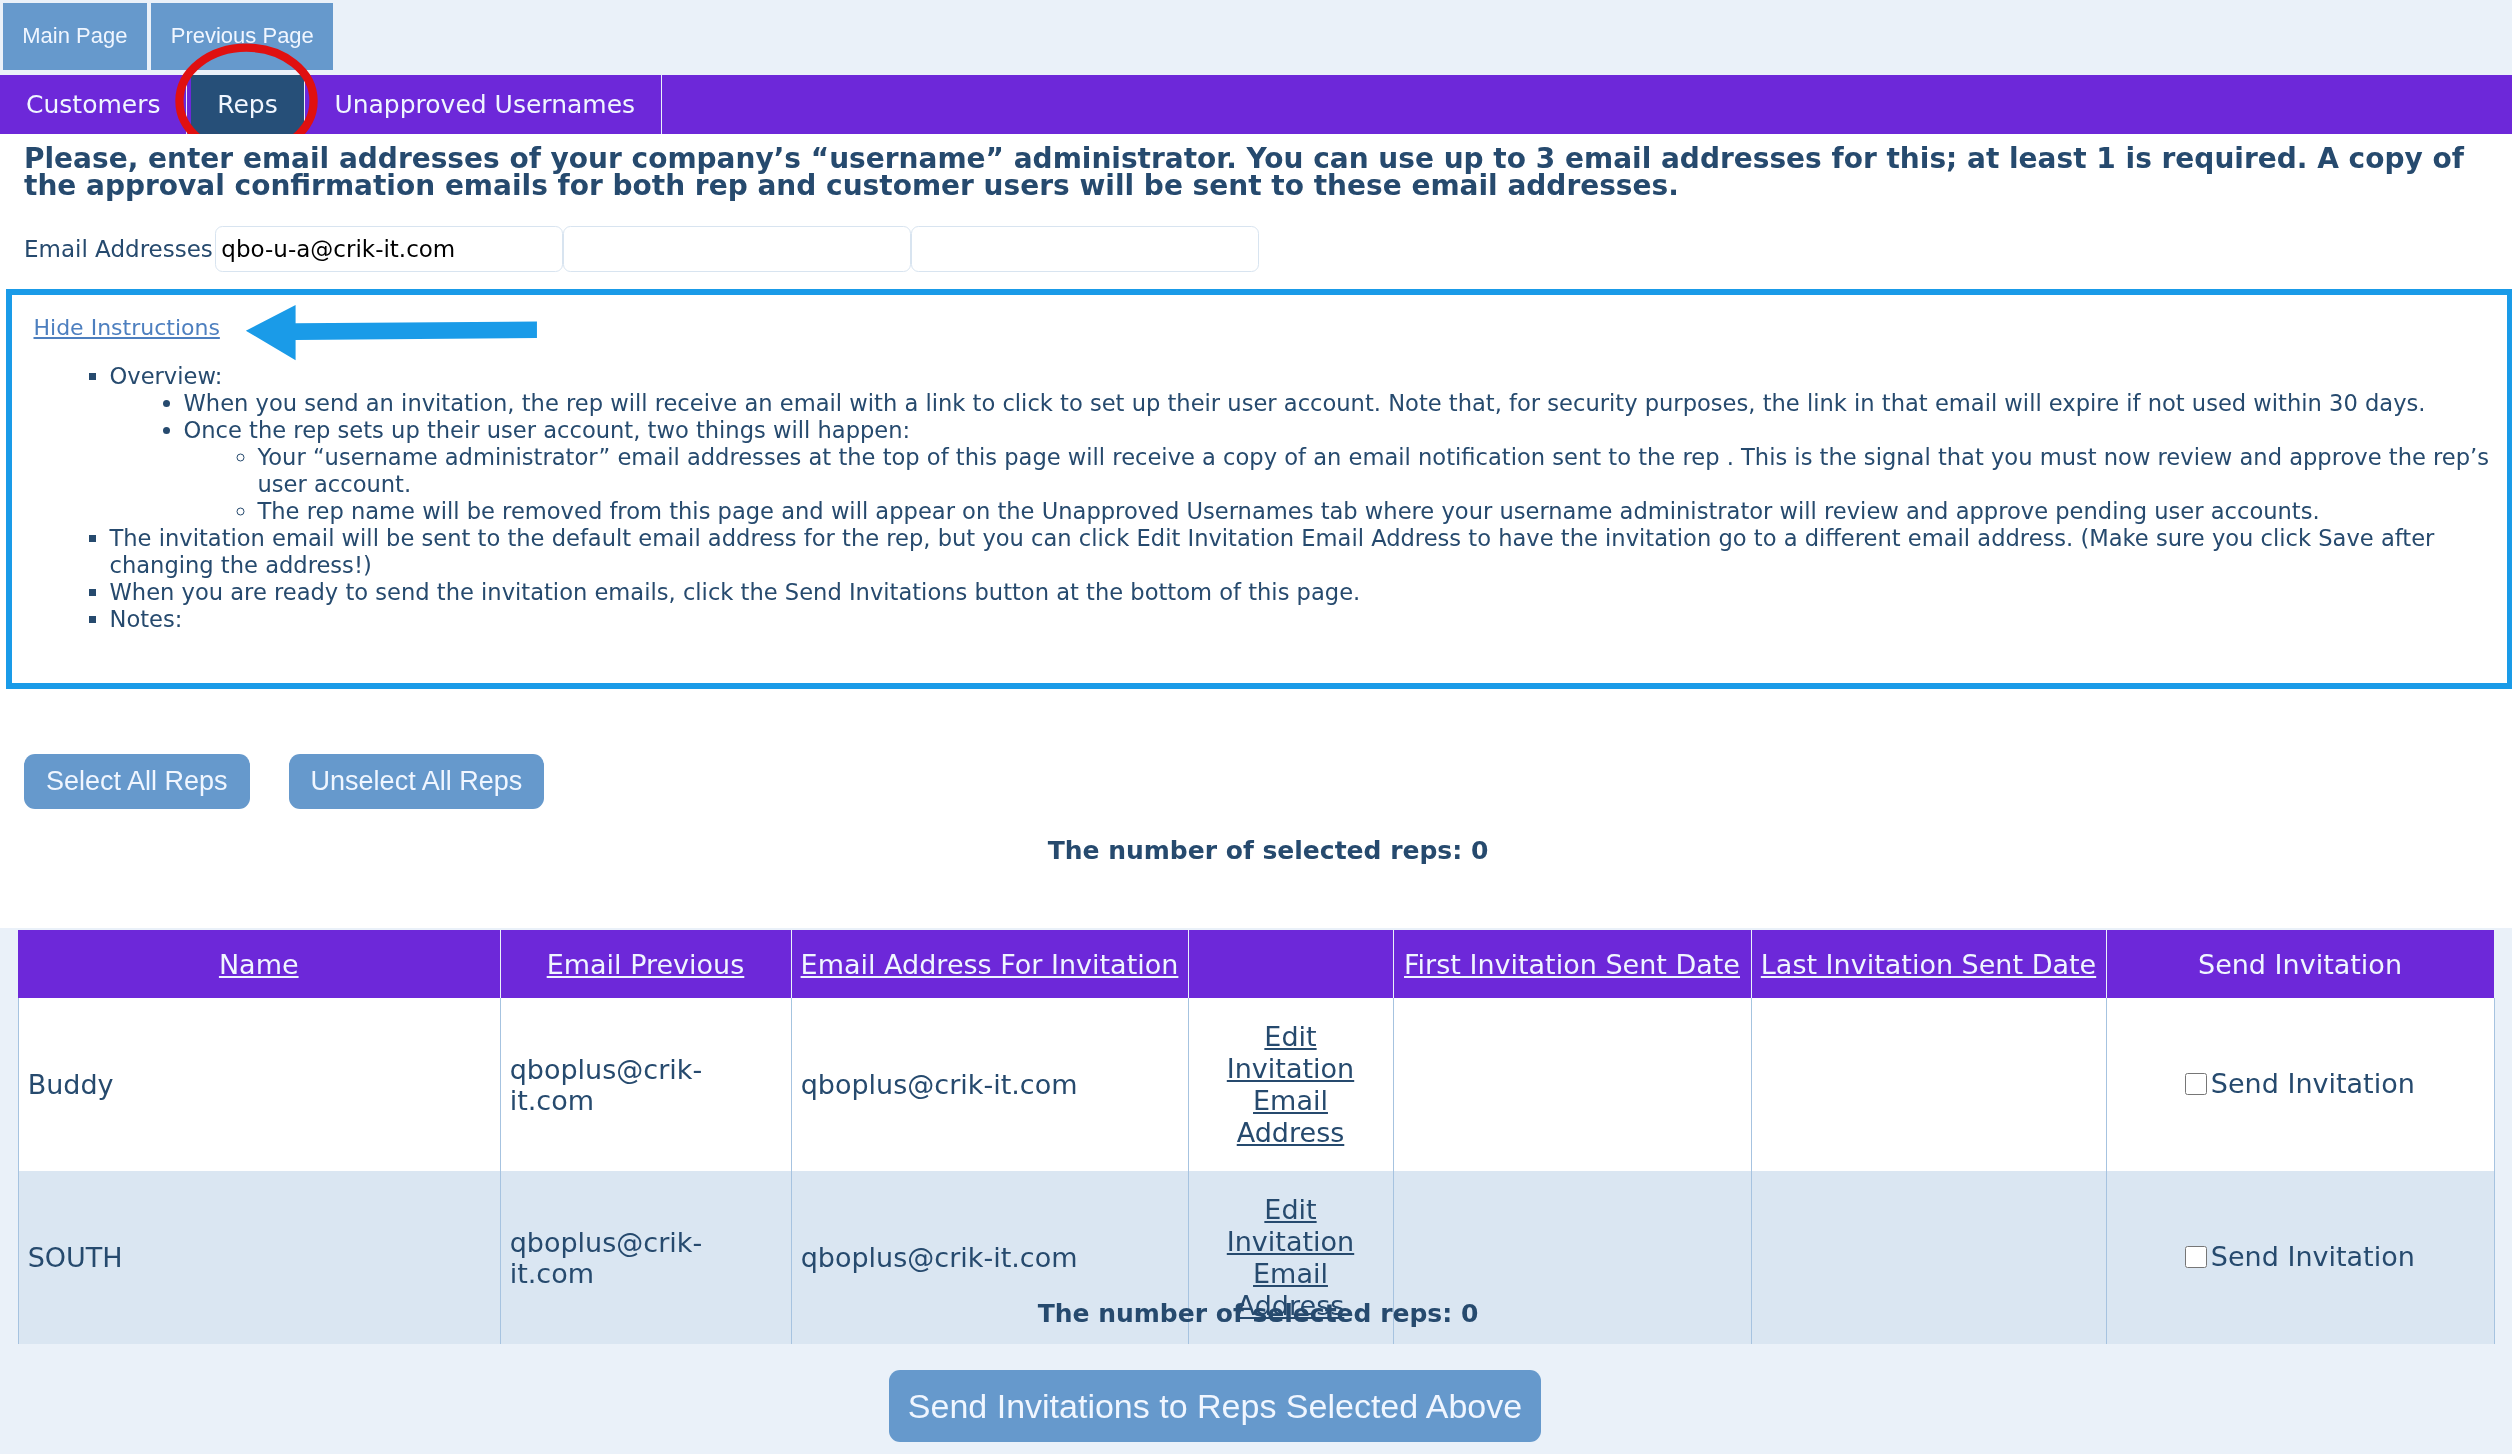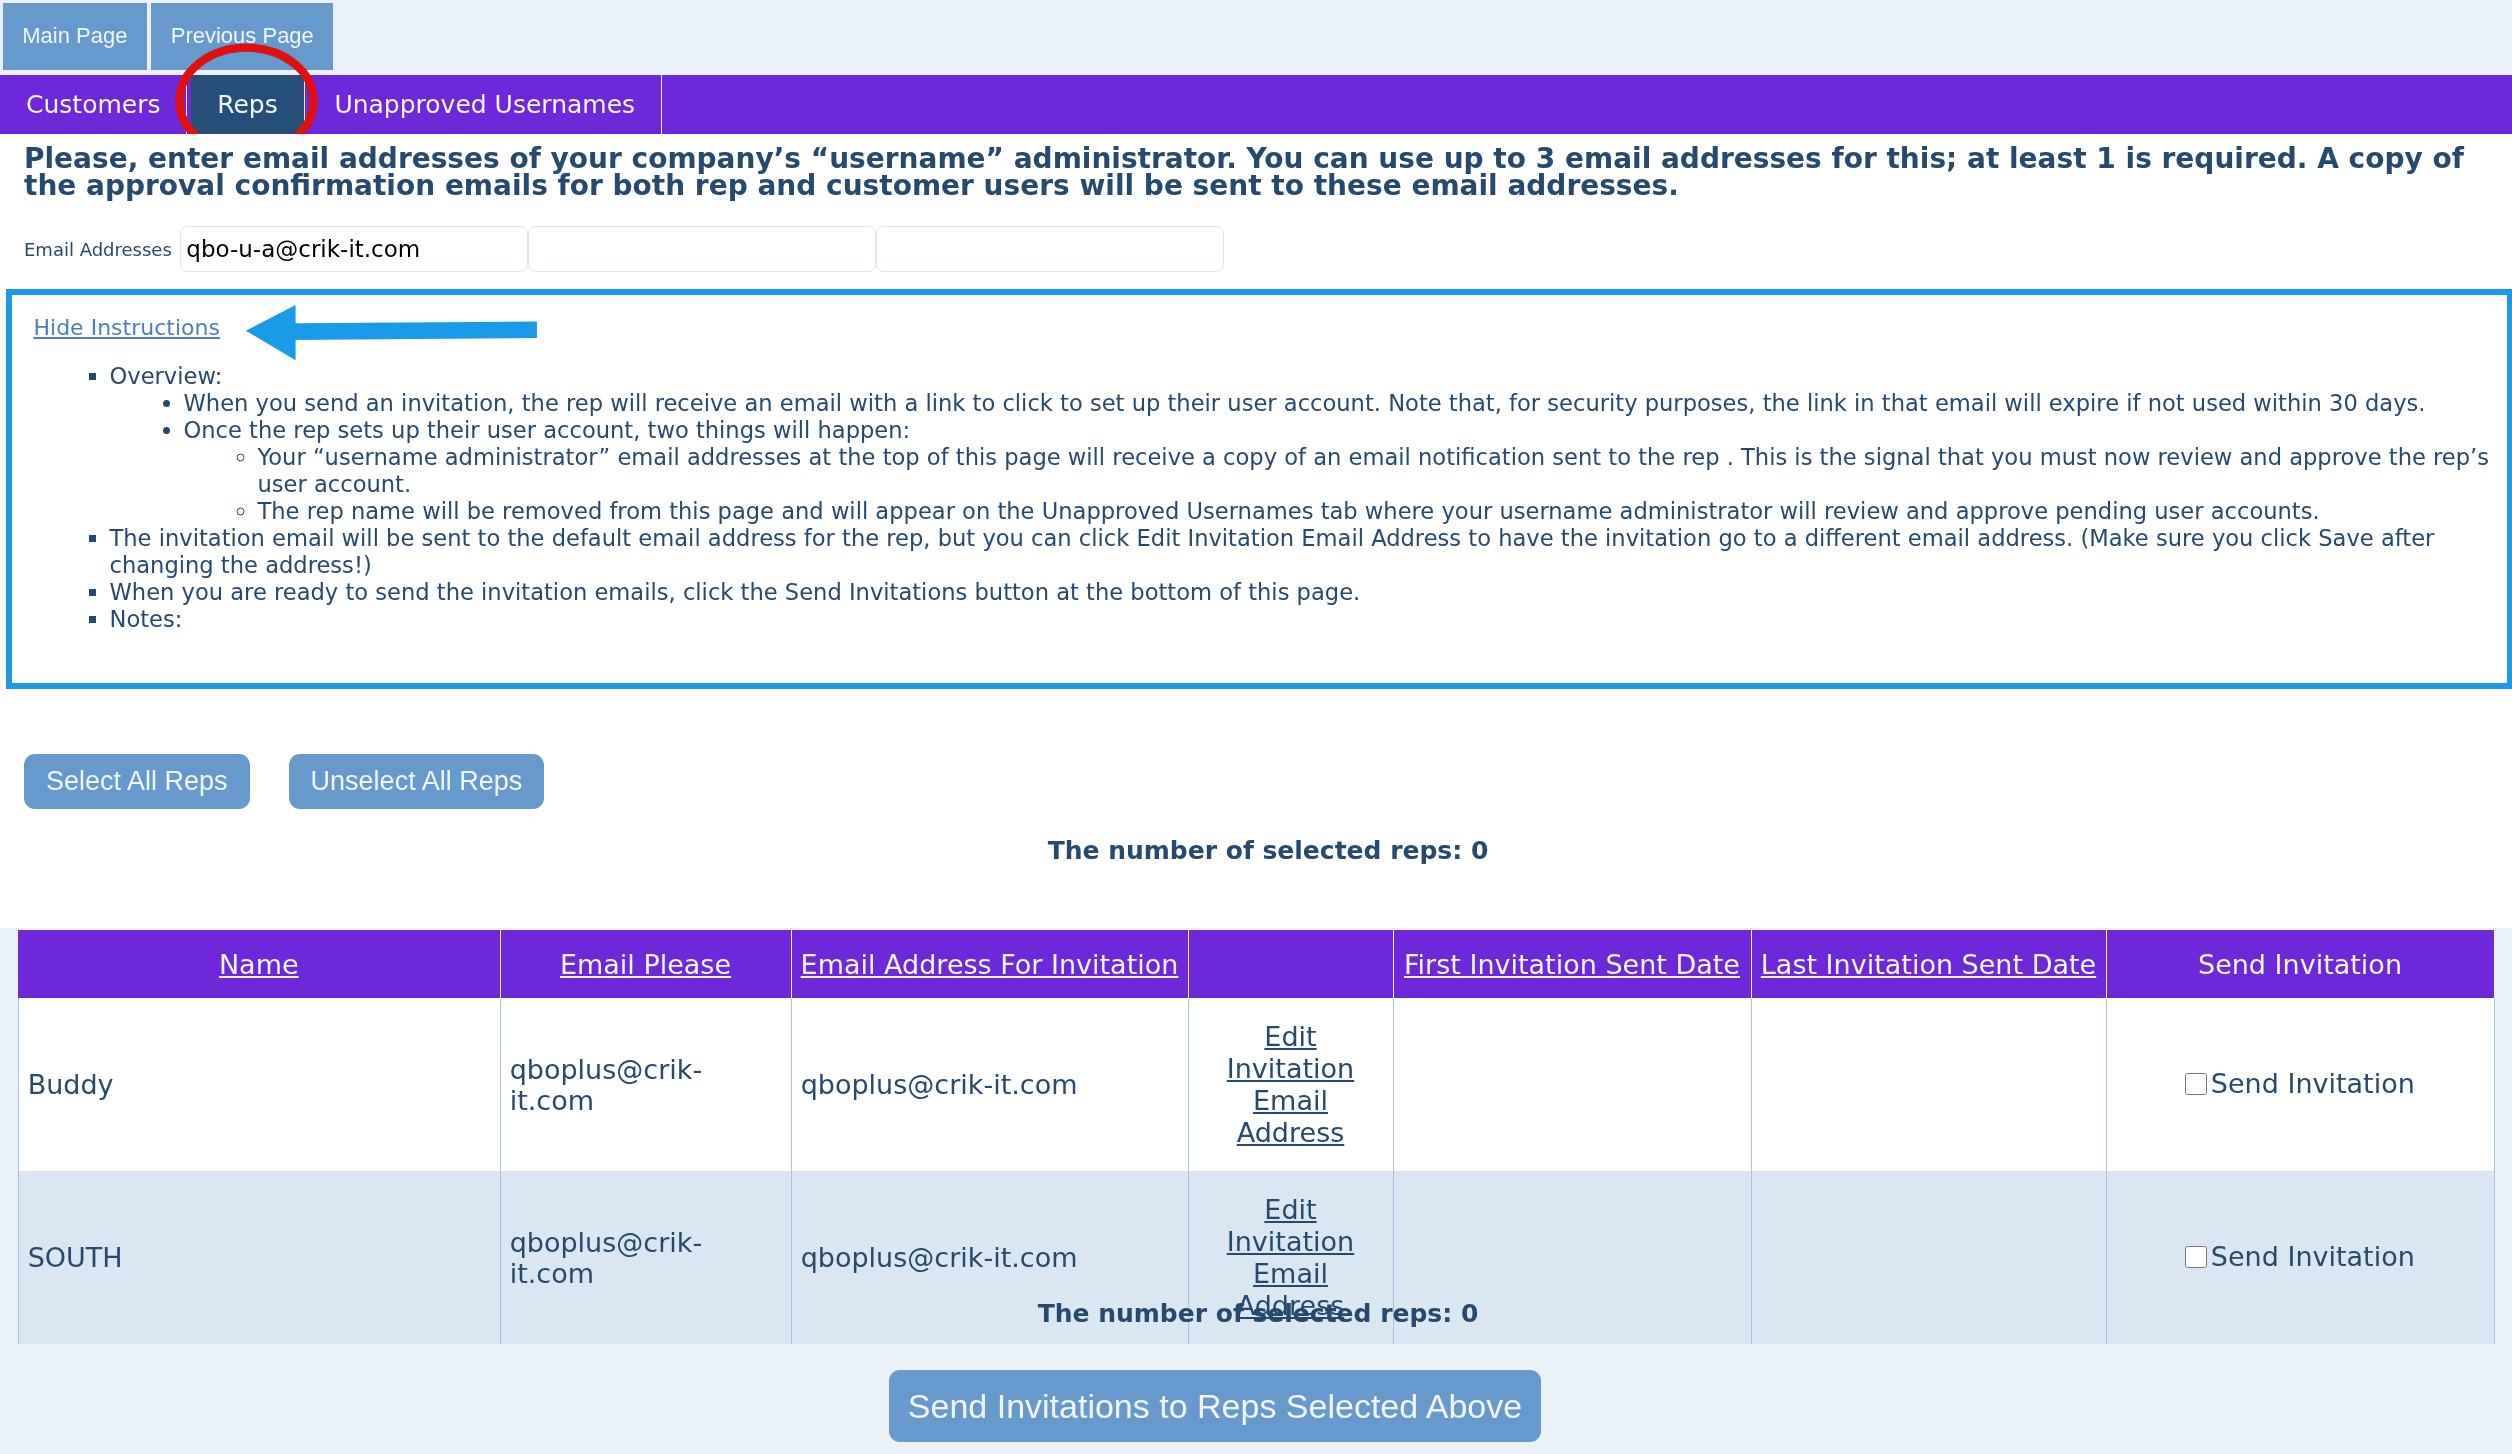--- a/index.html
+++ b/index.html
@@ -28,21 +28,21 @@
     }
     .tab.active { background: #264f78; margin: 0 3.7px; }
     .content {
       position: absolute; left: 0; top: 134px; width: 2512px; height: 794px; background: #ffffff;
     }
     .intro {
       position: absolute; left: 24px; top: 11px; width: 2479px;
       font-weight: bold; font-size: 28px; line-height: 27px; color: #264a6e;
     }
     .email-row { position: absolute; left: 24px; top: 92px; display: flex; align-items: center; }
-    .email-label { font-size: 18px; margin-right: 8px; }
+    .email-label { font-size: 23px; margin-right: 2px; }
     .email-input {
       width: 348px; height: 46px; border: 1.8px solid #d8e4f0; border-radius: 7.4px;
       font-size: 23px; padding: 0 5.5px; margin-right: 0; color: #000;
       font-family: "DejaVu Sans", sans-serif; background: #fff;
     }
     .btn {
       background: #6699cc; color: #f0f6ff; border: none; border-radius: 11px;
       font-family: "Liberation Sans", sans-serif; cursor: pointer;
       display: flex; align-items: center; justify-content: center;
     }
@@ -151,21 +151,21 @@
     <button class="btn sel-btn">Unselect All Reps</button>
   </div>
 
   <div class="count1">The number of selected reps: 0</div>
 </div>
 
 <table class="reps">
   <thead>
     <tr>
       <th style="width:482px"><a>Name</a></th>
-      <th style="width:291px"><a>Email Please</a></th>
+      <th style="width:291px"><a>Email Previous</a></th>
       <th style="width:397px"><a>Email Address For Invitation</a></th>
       <th style="width:205px"></th>
       <th style="width:358px"><a>First Invitation Sent Date</a></th>
       <th style="width:355px"><a>Last Invitation Sent Date</a></th>
       <th>Send Invitation</th>
     </tr>
   </thead>
   <tbody>
     <tr class="r1">
       <td>Buddy</td>

